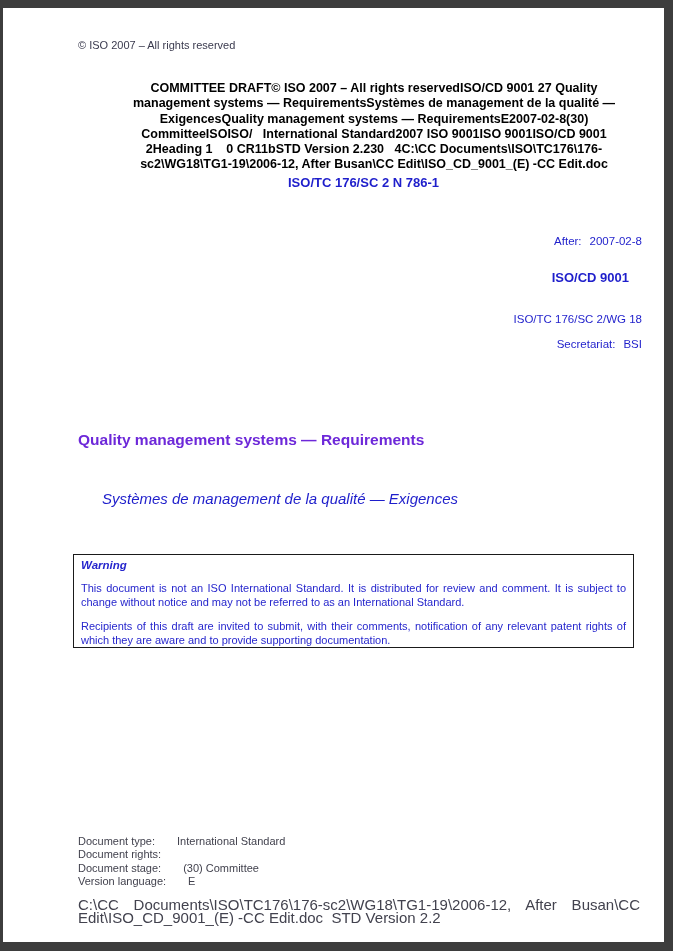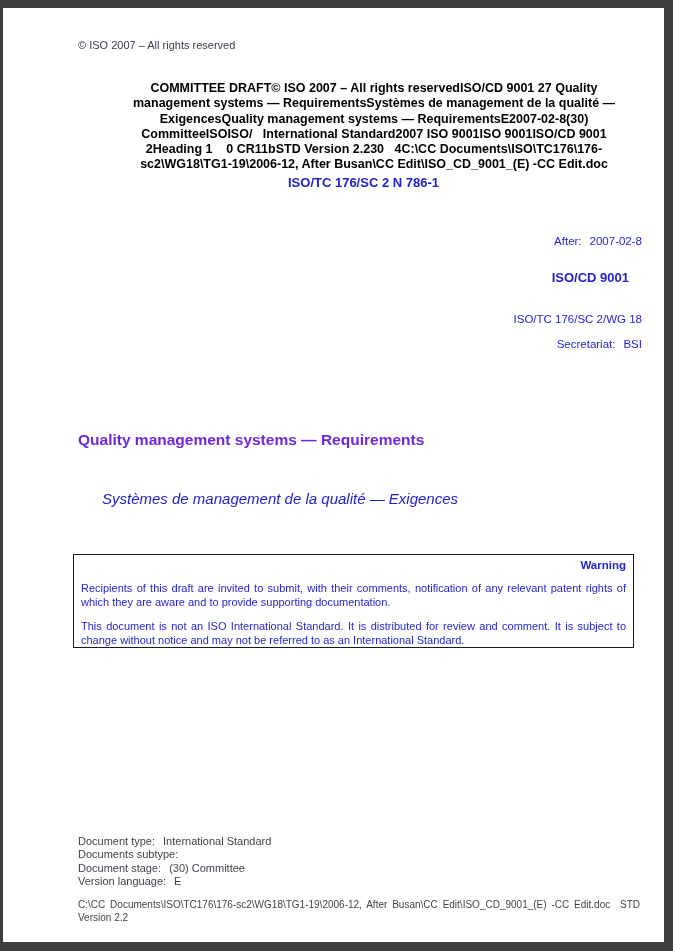--- a/index.html
+++ b/index.html
@@ -55,38 +55,38 @@
   .warning-box {
     position: absolute; left: 70px; top: 546px;
     width: 561px; height: 94px;
     box-sizing: border-box;
     border: 1px solid #1a1a1a;
     padding: 0 7px;
     color: #2626cd;
   }
   .warn-head {
     margin-top: 4px;
-    text-align: right;
-    font-size: 11.5px; font-weight: bold;
+    text-align: left;
+    font-size: 11.5px; font-weight: bold; font-style: italic;
   }
   .warning-box p {
     margin: 11px 0 0 0;
     font-size: 11px; line-height: 13.5px;
     text-align: justify;
   }
   .doc-info {
     position: absolute; left: 75px; top: 827px;
     font-size: 11px; line-height: 13.4px;
     color: #42424e;
   }
-  .doc-info .val { margin-left: 8px; }
+  .doc-info .val { margin-left: 22px; }
   .footer-path {
     position: absolute; left: 75px; top: 890px;
     width: 562px;
-    font-size: 10px; line-height: 13.4px;
+    font-size: 15px; line-height: 13.4px;
     color: #42424e;
     text-align: justify;
     white-space: pre-wrap;
   }
 </style>
 </head>
 <body>
 
 <div class="page">
 
@@ -108,26 +108,26 @@
 
   <div class="meta meta-wg">ISO/TC 176/SC 2/WG 18</div>
 
   <div class="meta meta-sec"><span>Secretariat:</span><span class="val">BSI</span></div>
 
   <h1 class="title-en">Quality management systems — Requirements</h1>
   <div class="title-fr">Systèmes de management de la qualité — Exigences</div>
 
   <div class="warning-box">
     <div class="warn-head">Warning</div>
+    <p>This document is not an ISO International Standard. It is distributed for review and comment. It is subject to change without notice and may not be referred to as an International Standard.</p>
     <p>Recipients of this draft are invited to submit, with their comments, notification of any relevant patent rights of which they are aware and to provide supporting documentation.</p>
-    <p>This document is not an ISO International Standard. It is distributed for review and comment. It is subject to change without notice and may not be referred to as an International Standard.</p>
   </div>
 
   <div class="doc-info">
     <div class="row"><span class="lbl">Document type:</span><span class="val">International Standard</span></div>
-    <div class="row"><span class="lbl">Documents subtype:</span><span class="val"></span></div>
+    <div class="row"><span class="lbl">Document rights:</span><span class="val"></span></div>
     <div class="row"><span class="lbl">Document stage:</span><span class="val">(30) Committee</span></div>
     <div class="row"><span class="lbl">Version language:</span><span class="val">E</span></div>
   </div>
 
   <div class="footer-path">C:\CC Documents\ISO\TC176\176-sc2\WG18\TG1-19\2006-12, After Busan\CC Edit\ISO_CD_9001_(E) -CC Edit.doc  STD Version 2.2</div>
 
 </div>
 
 </body></html>

